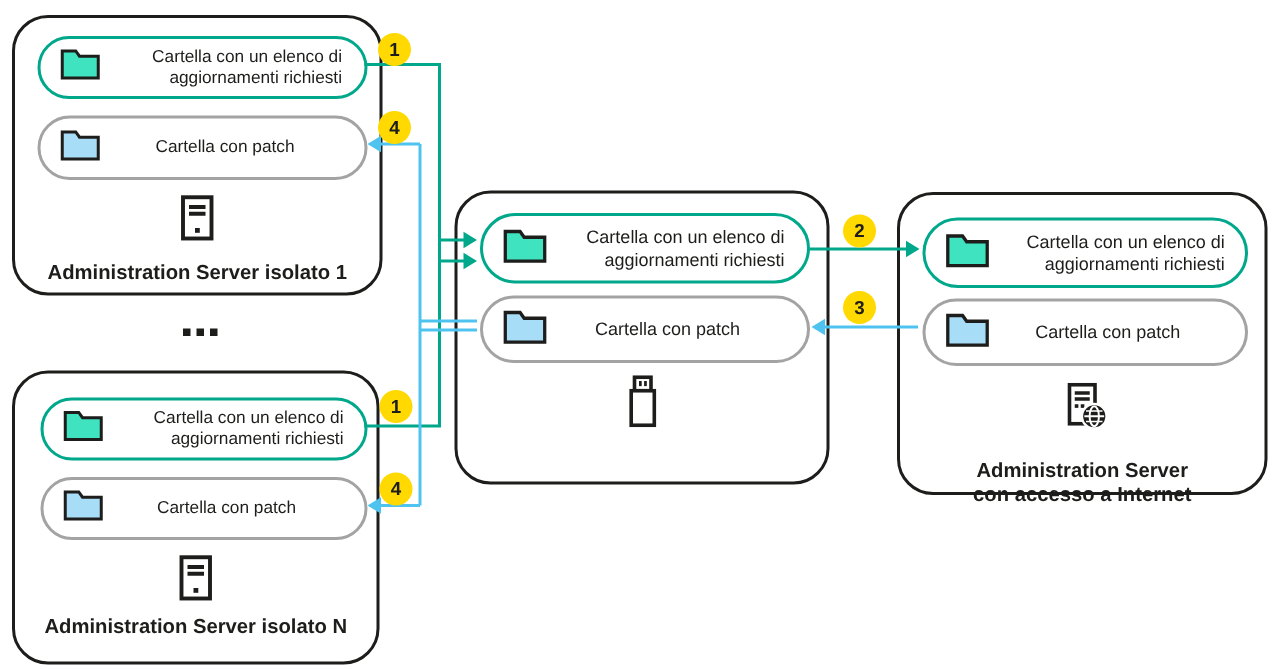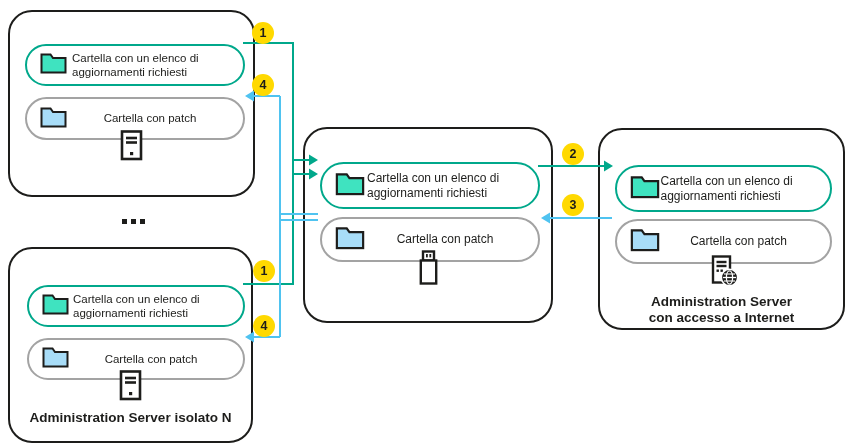--- a/index.html
+++ b/index.html
@@ -8,21 +8,21 @@
     font-family:"Liberation Sans", sans-serif; color:#1d1d1b; overflow:hidden;
   }
   .node {
     position:absolute; background:#ffffff; border:2px solid #1d1d1b;
     border-radius:24px; z-index:1; box-sizing:border-box;
   }
   .pill {
     position:absolute; background:#ffffff; border-radius:26px;
     display:flex; align-items:center; justify-content:center;
     box-sizing:border-box; padding-left:40px; padding-right:10px;
-    text-align:left; line-height:1.22; z-index:2;margin-top:20px;
+    text-align:right; line-height:1.22; z-index:2;
   }
   .pill-updates { border:2px solid #00a88b; }
   .pill-patch   { border:2px solid #a3a3a3; }
   .node-sm .pill { font-size:11.5px; }
   .node-lg .pill { font-size:12px; }
   .pill-text { display:inline-block; max-width:156px; }
   .folder { position:absolute; left:13px; top:50%; transform:translateY(-50%); }
   .node-label {
     position:absolute; left:0; right:0; text-align:center;
     font-weight:bold; font-size:13.5px; line-height:1.18; z-index:2;
@@ -83,20 +83,21 @@
       <span class="pill-text">Cartella con patch</span>
     </div>
     <div class="node-icon" style="top:118px;">
       <svg width="23" height="31" viewBox="0 0 23 31">
         <rect x="2" y="1.5" width="19" height="27.5" fill="#fff" stroke="#1d1d1b" stroke-width="2.6"></rect>
         <line x1="6" y1="8" x2="17" y2="8" stroke="#1d1d1b" stroke-width="2.6"></line>
         <line x1="6" y1="12.5" x2="17" y2="12.5" stroke="#1d1d1b" stroke-width="2.6"></line>
         <rect x="10" y="22" width="3.2" height="3.2" fill="#1d1d1b"></rect>
       </svg>
     </div>
+    <div class="node-label" style="top:162px;">Administration Server isolato 1</div>
   </div>
 
   <div class="ellipsis">
     <span></span>
       <span></span>
       <span></span>
   </div>
 
   <div class="node node-sm" style="left:8px; top:247px; width:245px; height:196px;">
     <div class="pill pill-updates" style="left:17px; top:16px; width:218px; height:42px;">
@@ -177,21 +178,21 @@
         <line x1="11.5" y1="11" x2="21.5" y2="11" stroke="#1d1d1b" stroke-width="2.4"></line>
         <rect x="11.5" y="14.5" width="2.4" height="2.4" fill="#1d1d1b"></rect>
         <rect x="15.5" y="14.5" width="2.4" height="2.4" fill="#1d1d1b"></rect>
         <circle cx="24.5" cy="22.5" r="8.2" fill="#1d1d1b" stroke="#ffffff" stroke-width="1.6"></circle>
         <ellipse cx="24.5" cy="22.5" rx="3.1" ry="6.6" fill="none" stroke="#ffffff" stroke-width="1.3"></ellipse>
         <line x1="17.9" y1="22.5" x2="31.1" y2="22.5" stroke="#ffffff" stroke-width="1.3"></line>
         <line x1="19" y1="19" x2="30" y2="19" stroke="#ffffff" stroke-width="1.1"></line>
         <line x1="19" y1="26" x2="30" y2="26" stroke="#ffffff" stroke-width="1.1"></line>
       </svg>
     </div>
-    <div class="node-label" style="top:164px; padding:0 39px;">Administration Server con accesso a Internet</div>
+    <div class="node-label" style="top:176px; padding:0 39px;">Administration Server con accesso a Internet</div>
   </div>
 
   <div class="badge" style="left:252px; top:22px;">1</div>
   <div class="badge" style="left:252px; top:74px;">4</div>
   <div class="badge" style="left:253px; top:260px;">1</div>
   <div class="badge" style="left:253px; top:315px;">4</div>
   <div class="badge" style="left:562px; top:143px;">2</div>
   <div class="badge" style="left:562px; top:194px;">3</div>
 
 </div>

